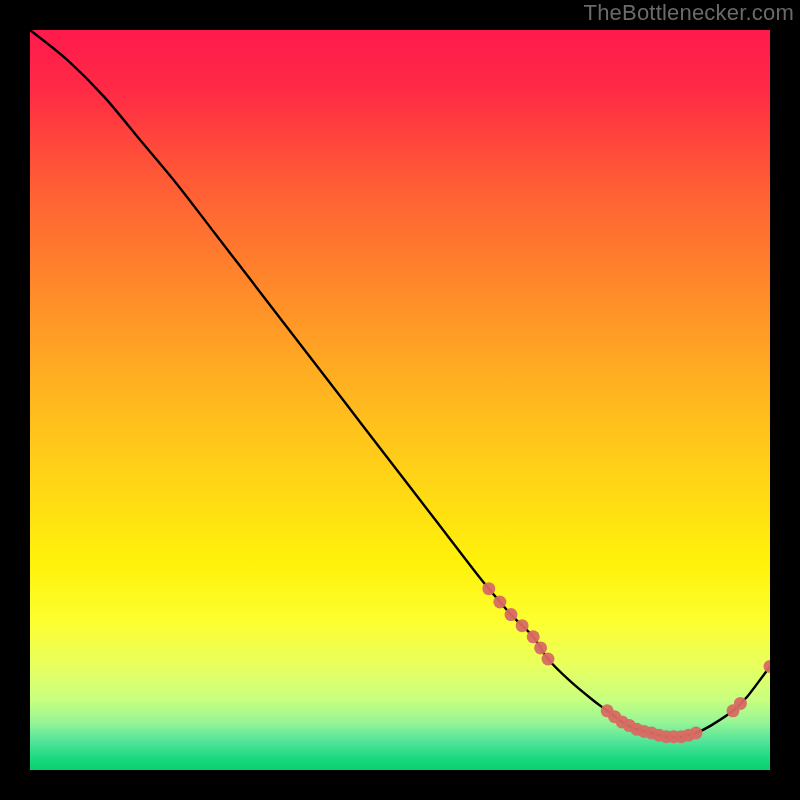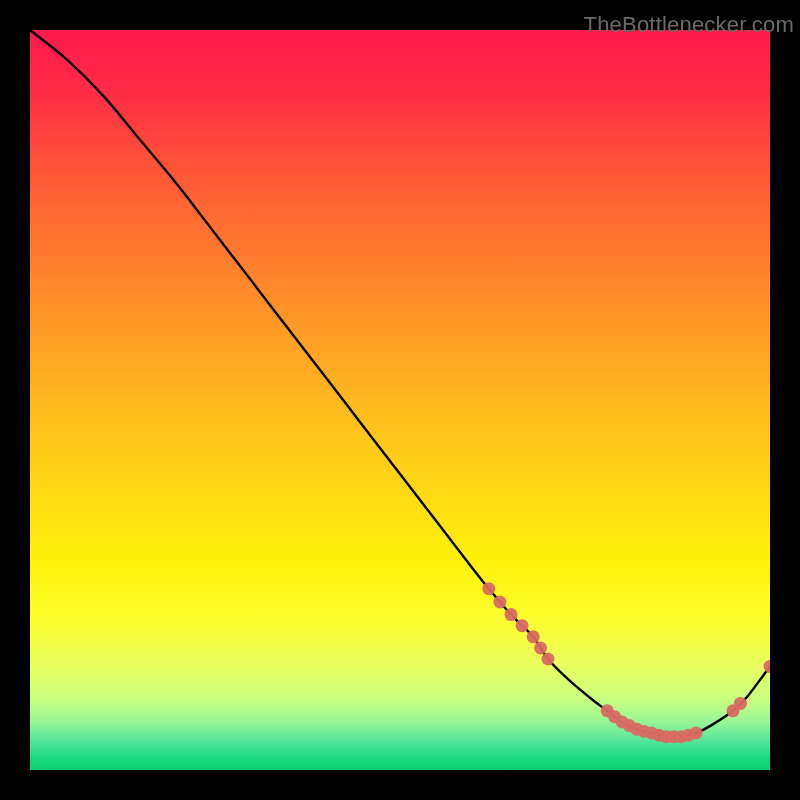--- a/index.html
+++ b/index.html
@@ -25,21 +25,21 @@
     height: 740px;
     overflow: hidden;
   }
   .plot svg {
     display: block;
     width: 740px;
     height: 740px;
   }
   .attrib {
     position: absolute;
-    top: 12px;
+    top: 0;
     right: 6px;
     color: #6a6a6a;
     font-size: 22px;
     letter-spacing: 0.2px;
   }
 </style>
 </head>
 <body>
 
 <div class="stage">

